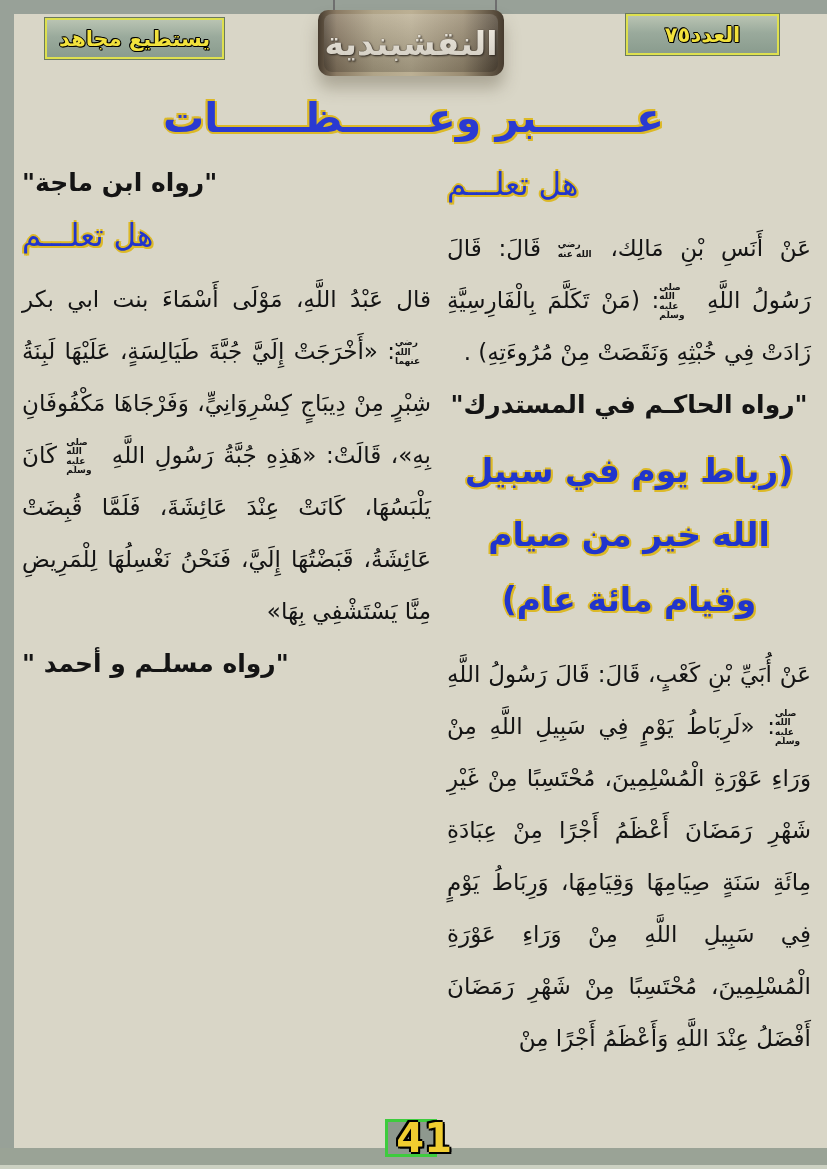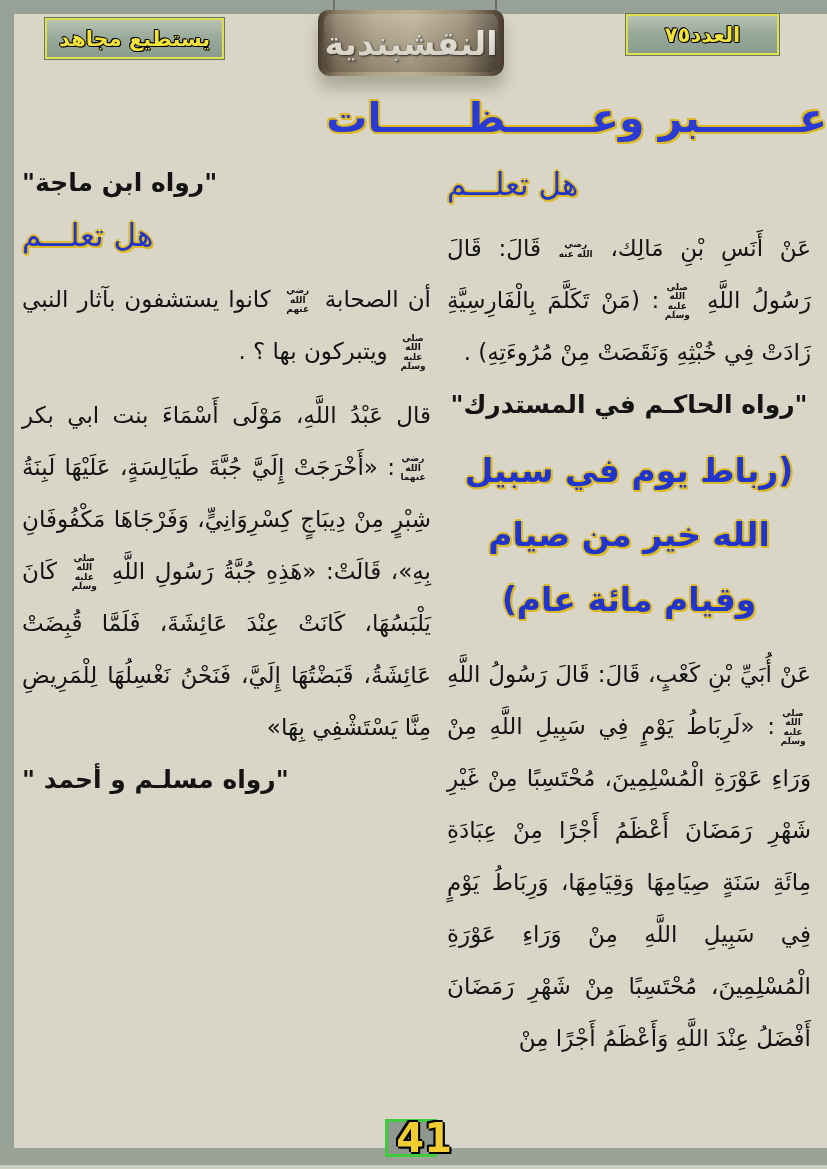--- a/index.html
+++ b/index.html
@@ -27,21 +27,21 @@
   .logo-banner{position:absolute;left:318px;top:10px;width:186px;height:66px;z-index:5;
     background:linear-gradient(90deg,#463b2e 0%,#8a7a63 10%,#b0a488 30%,#bcb094 50%,#9a8c72 78%,#463b2e 100%);
     border-radius:10px 10px 12px 12px;box-shadow:0 12px 16px rgba(90,80,60,.35);
     display:flex;align-items:center;justify-content:center;}
   .logo-banner::before{content:"";position:absolute;inset:4px 6px;border-radius:8px;
     background:linear-gradient(180deg,rgba(255,255,255,.16),rgba(0,0,0,.18));pointer-events:none;}
   .logo-text{color:#f5efe2;font-weight:bold;font-size:33px;line-height:1;
     text-shadow:1px 1px 2px #2c241a,0 0 1px #2c241a;}
 
   
-  .page-title{position:absolute;top:94px;left:0;width:827px;text-align:right;z-index:4;
+  .page-title{position:absolute;top:94px;left:0;width:827px;text-align:center;z-index:4;
     color:#2a3ad2;font-weight:bold;font-size:41px;
     text-shadow:-2px 0 0 #dcb928,2px 0 0 #dcb928,0 -2px 0 #dcb928,0 2px 0 #dcb928,2px 2px 0 #dcb928,-2px -2px 0 #dcb928;}
 
   
   .content{position:absolute;top:160px;right:0;left:14px;z-index:2;display:flex;direction:rtl;
     padding:0 16px 0 8px;gap:16px;color:#141414;}
   .col{min-width:0;}
   .col-right{flex:0 0 364px;}
   .col-left{flex:1 1 auto;}
 
@@ -49,21 +49,21 @@
   .block.para{font-size:23px;line-height:52px;text-align:justify;margin:0 0 12px;}
   .block.heading{color:#2135cc;font-weight:normal;font-size:31px;text-align:left;margin:6px 0 20px;
     text-shadow:-2px 0 0 #dcb928,2px 0 0 #dcb928,0 -2px 0 #dcb928,0 2px 0 #dcb928,2px 2px 0 #dcb928;}
   .block.subheading{color:#2135cc;font-weight:bold;font-size:33px;line-height:1.95;text-align:center;margin:14px 0 16px;
     text-shadow:-2px 0 0 #dcb928,2px 0 0 #dcb928,0 -2px 0 #dcb928,0 2px 0 #dcb928,2px 2px 0 #dcb928;}
   .block.attribution{font-size:25px;font-weight:bold;margin:8px 0 20px;}
   .block.align-left{text-align:left;}
   .block.align-center{text-align:center;}
 
   
-  .hon{display:inline-block;width:36px;font-size:9px;line-height:1.05;text-align:center;
+  .hon{display:inline-block;width:36px;font-size:9px;line-height:1.05;text-align:left;
     vertical-align:middle;font-weight:bold;white-space:normal;}
 
   
   .page-num-box{position:absolute;left:385px;top:1119px;width:46px;height:32px;background:#8e988e;
     border:3px solid #3ecc3e;z-index:4;}
   .page-num{position:absolute;left:392px;top:1118px;width:60px;z-index:6;
     font-size:40px;font-weight:bold;color:#f0cd30;line-height:1;
     text-shadow:-2px 0 0 #000,2px 0 0 #000,0 -2px 0 #000,0 2px 0 #000,2px 2px 0 #000,-2px -2px 0 #000;}
 </style>
 </head>
@@ -95,21 +95,20 @@
     <div class="col col-right">
         <div class="block heading">هل تعلـــم</div>
         <div class="block para">عَنْ أَنَسِ بْنِ مَالِك، <span class="hon">رضي الله عنه</span> قَالَ: قَالَ رَسُولُ اللَّهِ <span class="hon">صلى الله عليه وسلم</span>: (مَنْ تَكَلَّمَ بِالْفَارِسِيَّةِ زَادَتْ فِي خُبْثِهِ وَنَقَصَتْ مِنْ مُرُوءَتِهِ) .</div>
         <div class="block attribution align-center">"رواه الحاكـم في المستدرك"</div>
         <div class="block subheading">(رباط يوم في سبيل الله خير من صيام وقيام مائة عام)</div>
         <div class="block para">عَنْ أُبَيِّ بْنِ كَعْبٍ، قَالَ: قَالَ رَسُولُ اللَّهِ <span class="hon">صلى الله عليه وسلم</span>: «لَرِبَاطُ يَوْمٍ فِي سَبِيلِ اللَّهِ مِنْ وَرَاءِ عَوْرَةِ الْمُسْلِمِينَ، مُحْتَسِبًا مِنْ غَيْرِ شَهْرِ رَمَضَانَ أَعْظَمُ أَجْرًا مِنْ عِبَادَةِ مِائَةِ سَنَةٍ صِيَامِهَا وَقِيَامِهَا، وَرِبَاطُ يَوْمٍ فِي سَبِيلِ اللَّهِ مِنْ وَرَاءِ عَوْرَةِ الْمُسْلِمِينَ، مُحْتَسِبًا مِنْ شَهْرِ رَمَضَانَ أَفْضَلُ عِنْدَ اللَّهِ وَأَعْظَمُ أَجْرًا مِنْ</div>
       </div>
     <div class="col col-left">
         <div class="block attribution align-left">"رواه ابن ماجة"</div>
         <div class="block heading">هل تعلـــم</div>
-        <div class="block para">أن الصحابة <span class="hon">رضي الله عنهم</span> كانوا يستشفون بآثار النبي <span class="hon">صلى الله عليه وسلم</span> ويتبركون بها ؟ .</div>
         <div class="block para">قال عَبْدُ اللَّهِ، مَوْلَى أَسْمَاءَ بنت ابي بكر <span class="hon">رضي الله عنهما</span>: «أَخْرَجَتْ إِلَيَّ جُبَّةَ طَيَالِسَةٍ، عَلَيْهَا لَبِنَةُ شِبْرٍ مِنْ دِيبَاجٍ كِسْرِوَانِيٍّ، وَفَرْجَاهَا مَكْفُوفَانِ بِهِ»، قَالَتْ: «هَذِهِ جُبَّةُ رَسُولِ اللَّهِ <span class="hon">صلى الله عليه وسلم</span> كَانَ يَلْبَسُهَا، كَانَتْ عِنْدَ عَائِشَةَ، فَلَمَّا قُبِضَتْ عَائِشَةُ، قَبَضْتُهَا إِلَيَّ، فَنَحْنُ نَغْسِلُهَا لِلْمَرِيضِ مِنَّا يَسْتَشْفِي بِهَا»</div>
         <div class="block attribution align-left">"رواه مسلـم و أحمد "</div>
       </div>
   </div>
 
   <div class="page-num-box"></div>
   <div class="page-num">41</div>
 
 </div>
 

